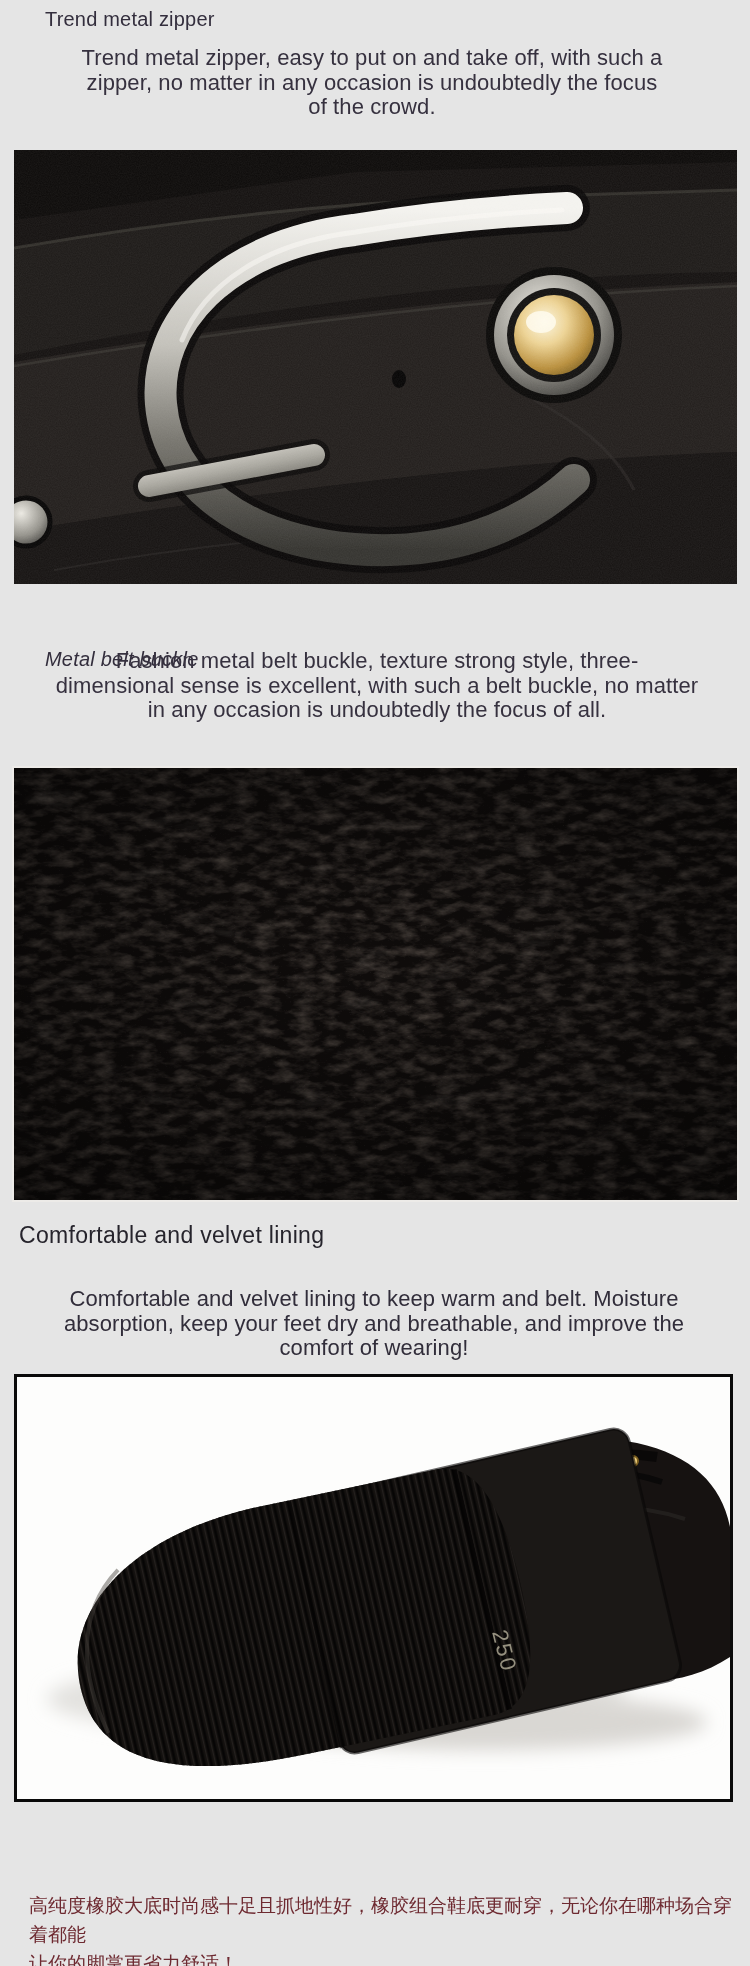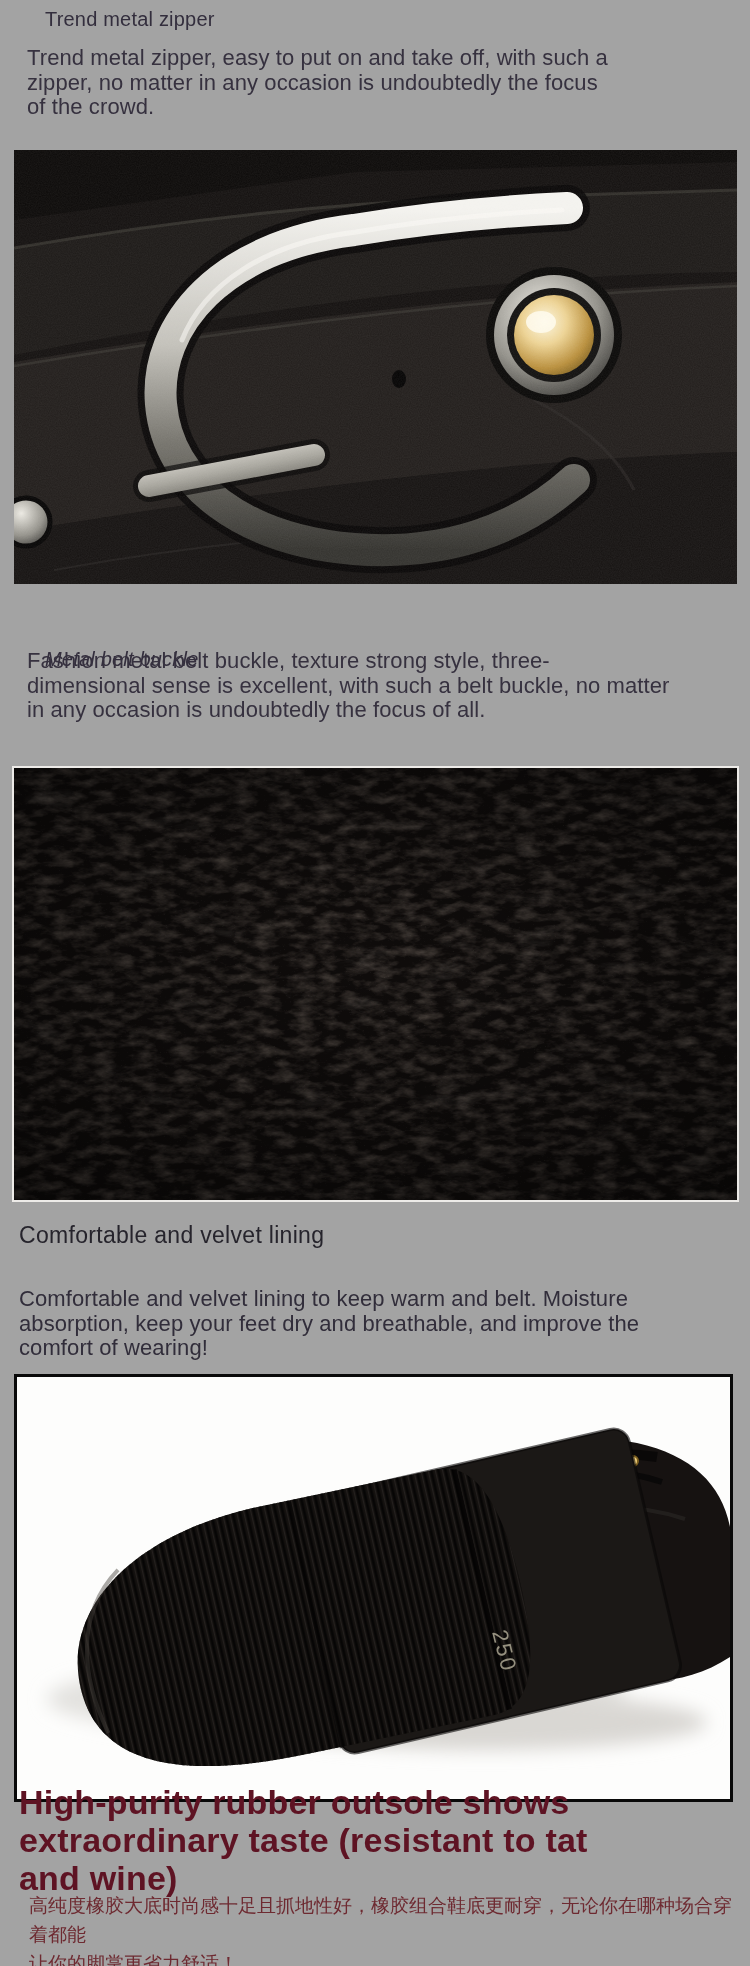--- a/index.html
+++ b/index.html
@@ -1,28 +1,28 @@
 <!DOCTYPE html>
 <html><head>
 <meta charset="utf-8">
 <style>
   html,body{margin:0;padding:0;}
   body{background:#8e8e8e;font-family:"Liberation Sans", sans-serif;}
   .page{
     position:relative;width:750px;height:1966px;margin:0 auto;
-    background:#a3a3a3;overflow:hidden;
+    background:#e5e5e5;overflow:hidden;
     color:#35303e;
   }
   .sec-heading{
     position:absolute;font-size:20px;font-weight:400;color:#332e3d;
     white-space:pre-line;letter-spacing:.2px;margin:0;
   }
   .sec-body{
     position:absolute;font-size:22px;font-weight:400;color:#36313f;
-    line-height:24.5px;white-space:pre-line;margin:0;letter-spacing:.1px;
+    line-height:24.5px;white-space:pre-line;margin:0;letter-spacing:.1px;text-align:center;
   }
   #zipper-heading{left:45px;top:8px;}
   #zipper-body{left:27px;top:46px;width:690px;}
   #buckle-heading{left:45px;top:648px;font-style:italic;}
   #buckle-body{left:27px;top:649px;width:700px;}
   #lining-heading{left:19px;top:1222px;font-size:23px;color:#26242c;letter-spacing:.3px;}
   #lining-body{left:19px;top:1287px;width:710px;color:#312d3a;}
   #outsole-heading{
     position:absolute;left:19px;top:1783px;width:715px;margin:0;
     font-size:34px;line-height:38px;font-weight:700;color:#5e1323;
@@ -181,19 +181,16 @@
         <path d="M55 245 C55 158 148 108 262 108 L452 112 C487 114 507 152 507 242 C507 332 487 364 452 364 L262 360 C148 358 55 332 55 245 Z" fill="url(#ridges)" opacity=".9"></path>
         <line x1="468" y1="116" x2="468" y2="362" stroke="#040303" stroke-width="5" opacity=".75"></line>
         <line x1="300" y1="110" x2="296" y2="362" stroke="#040303" stroke-width="4" opacity=".55"></line>
         <path d="M72 295 C58 235 66 172 118 138" stroke="#45413c" stroke-width="4" fill="none" opacity=".45"></path>
       </g>
 
       <text x="475" y="255" font-family="Liberation Sans, sans-serif" font-size="22" letter-spacing="2" fill="#95907f" transform="rotate(76 475 255)">250</text>
     </svg>
   </figure>
 
-  <h2 id="outsole-heading">High-purity rubber outsole shows
-extraordinary taste (resistant to tat
-and wine)</h2>
   <p id="outsole-body">高纯度橡胶大底时尚感十足且抓地性好，橡胶组合鞋底更耐穿，无论你在哪种场合穿着都能
 让你的脚掌更省力舒适！</p>
 
 </div>
 
 </body></html>

